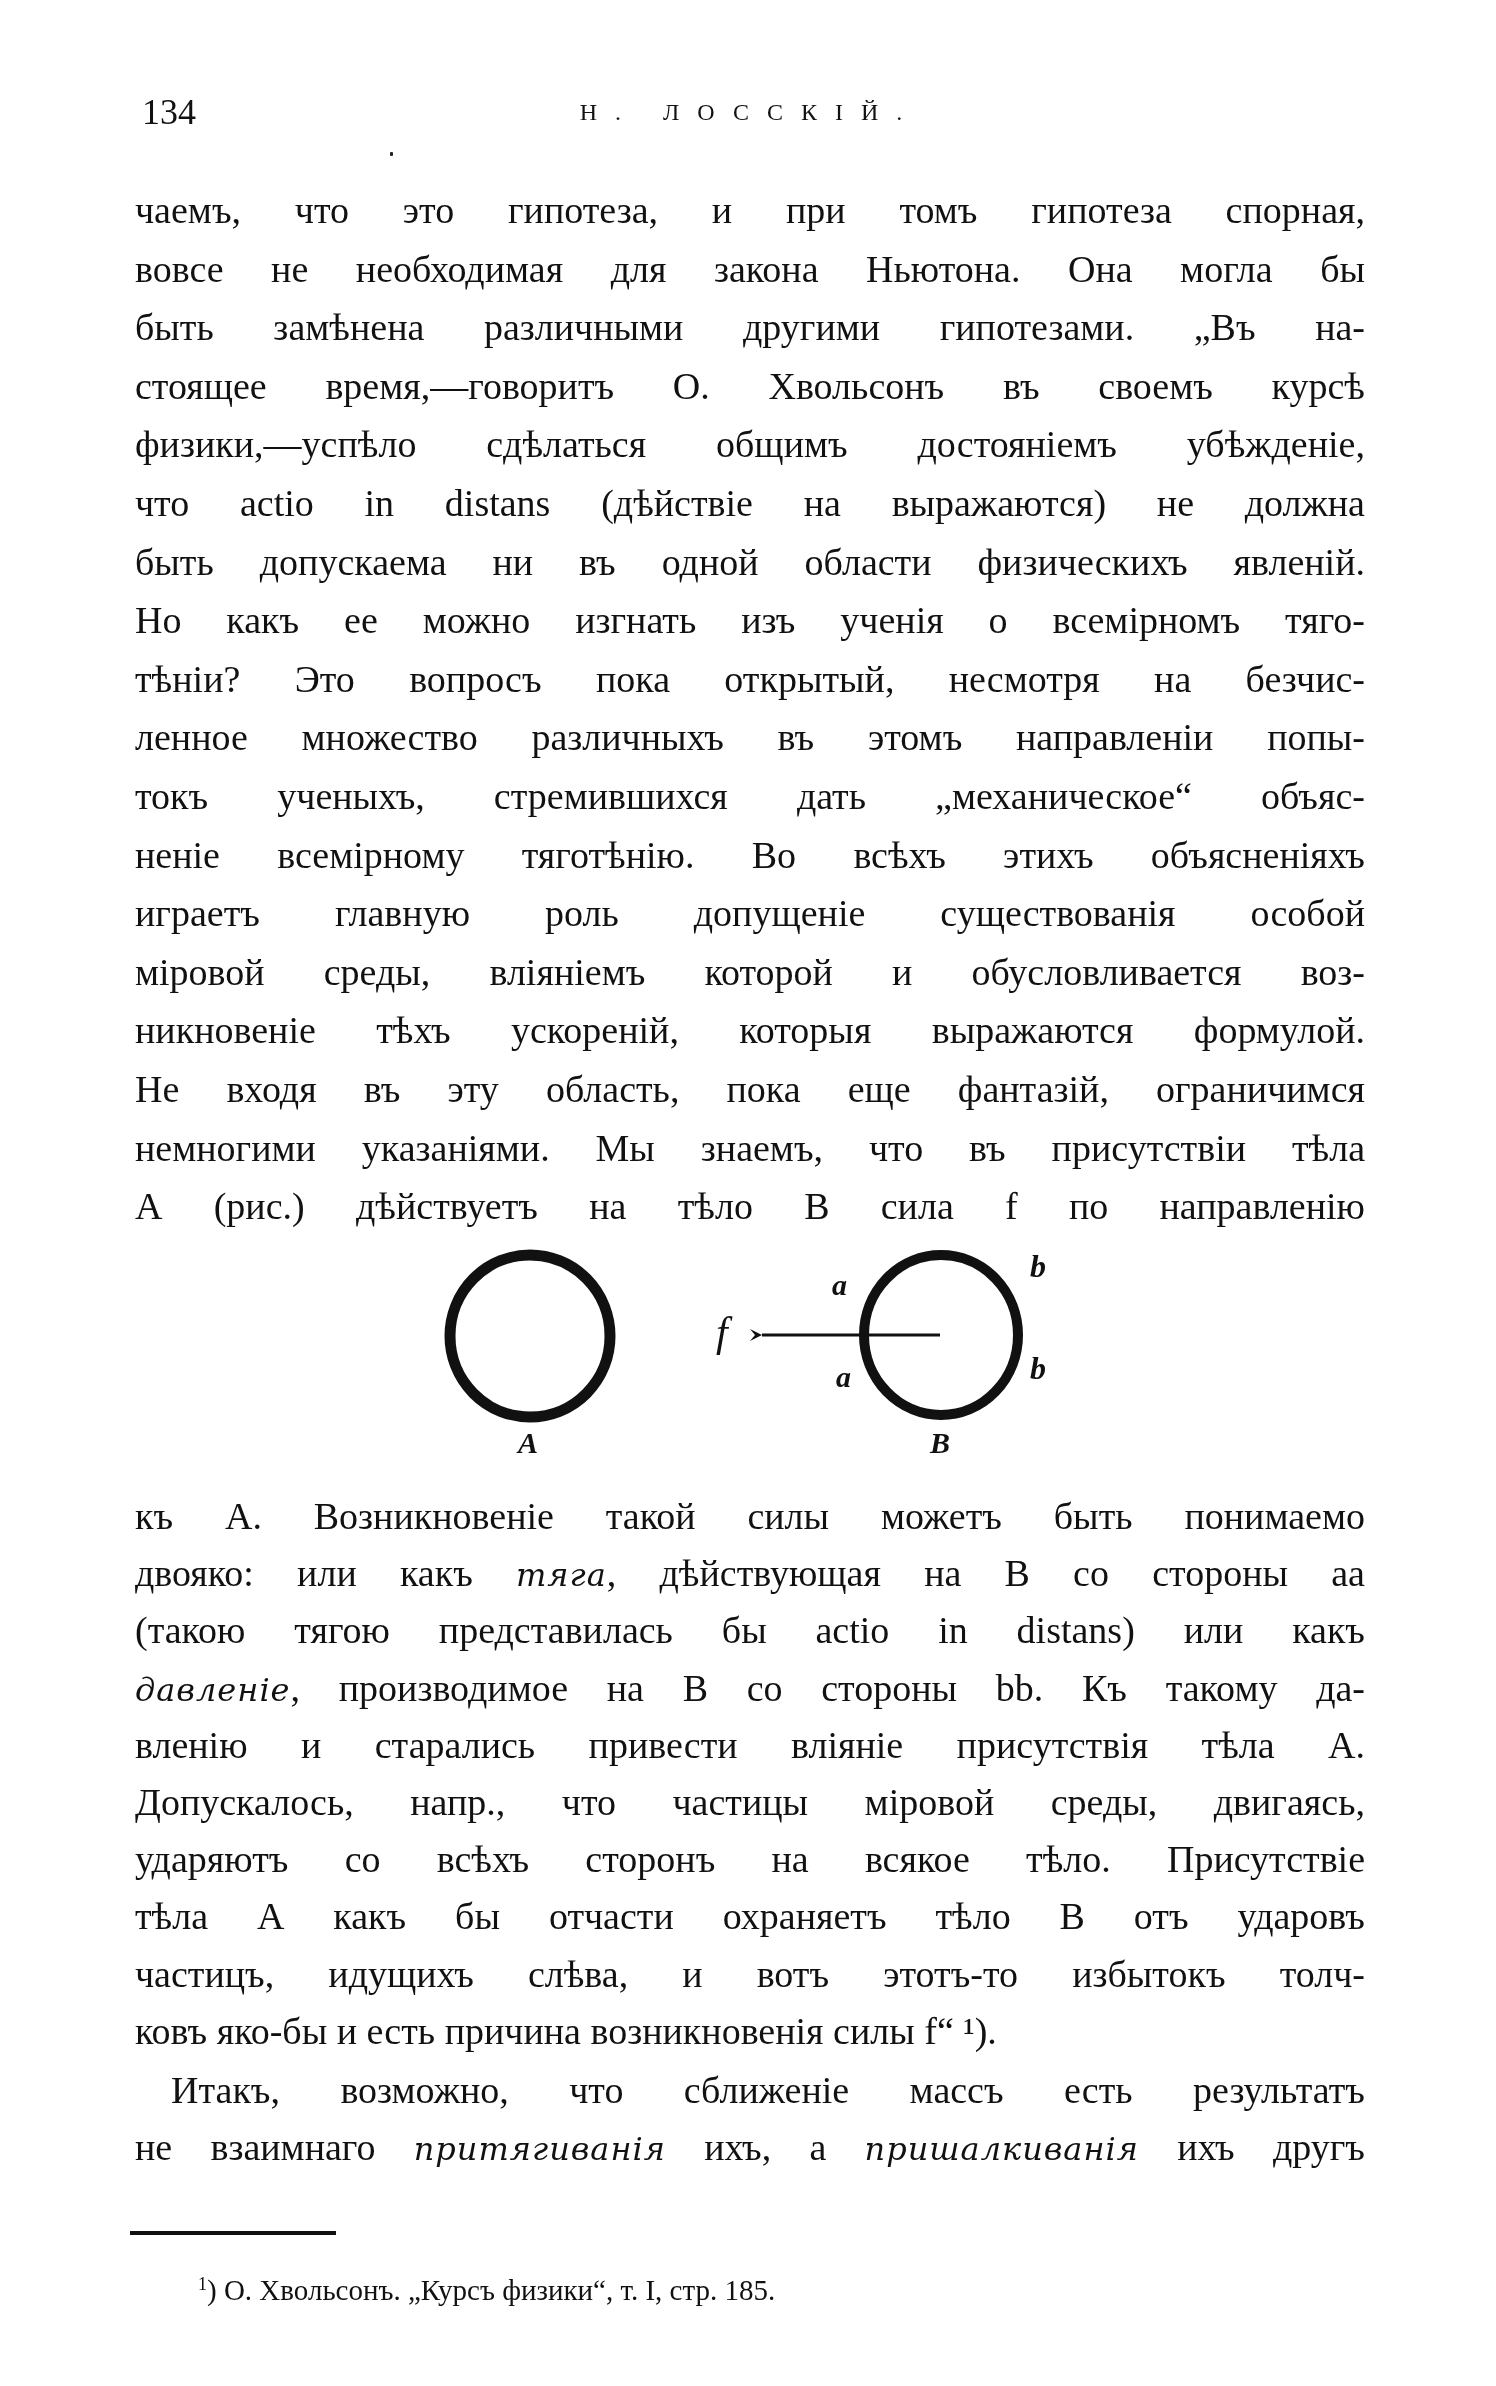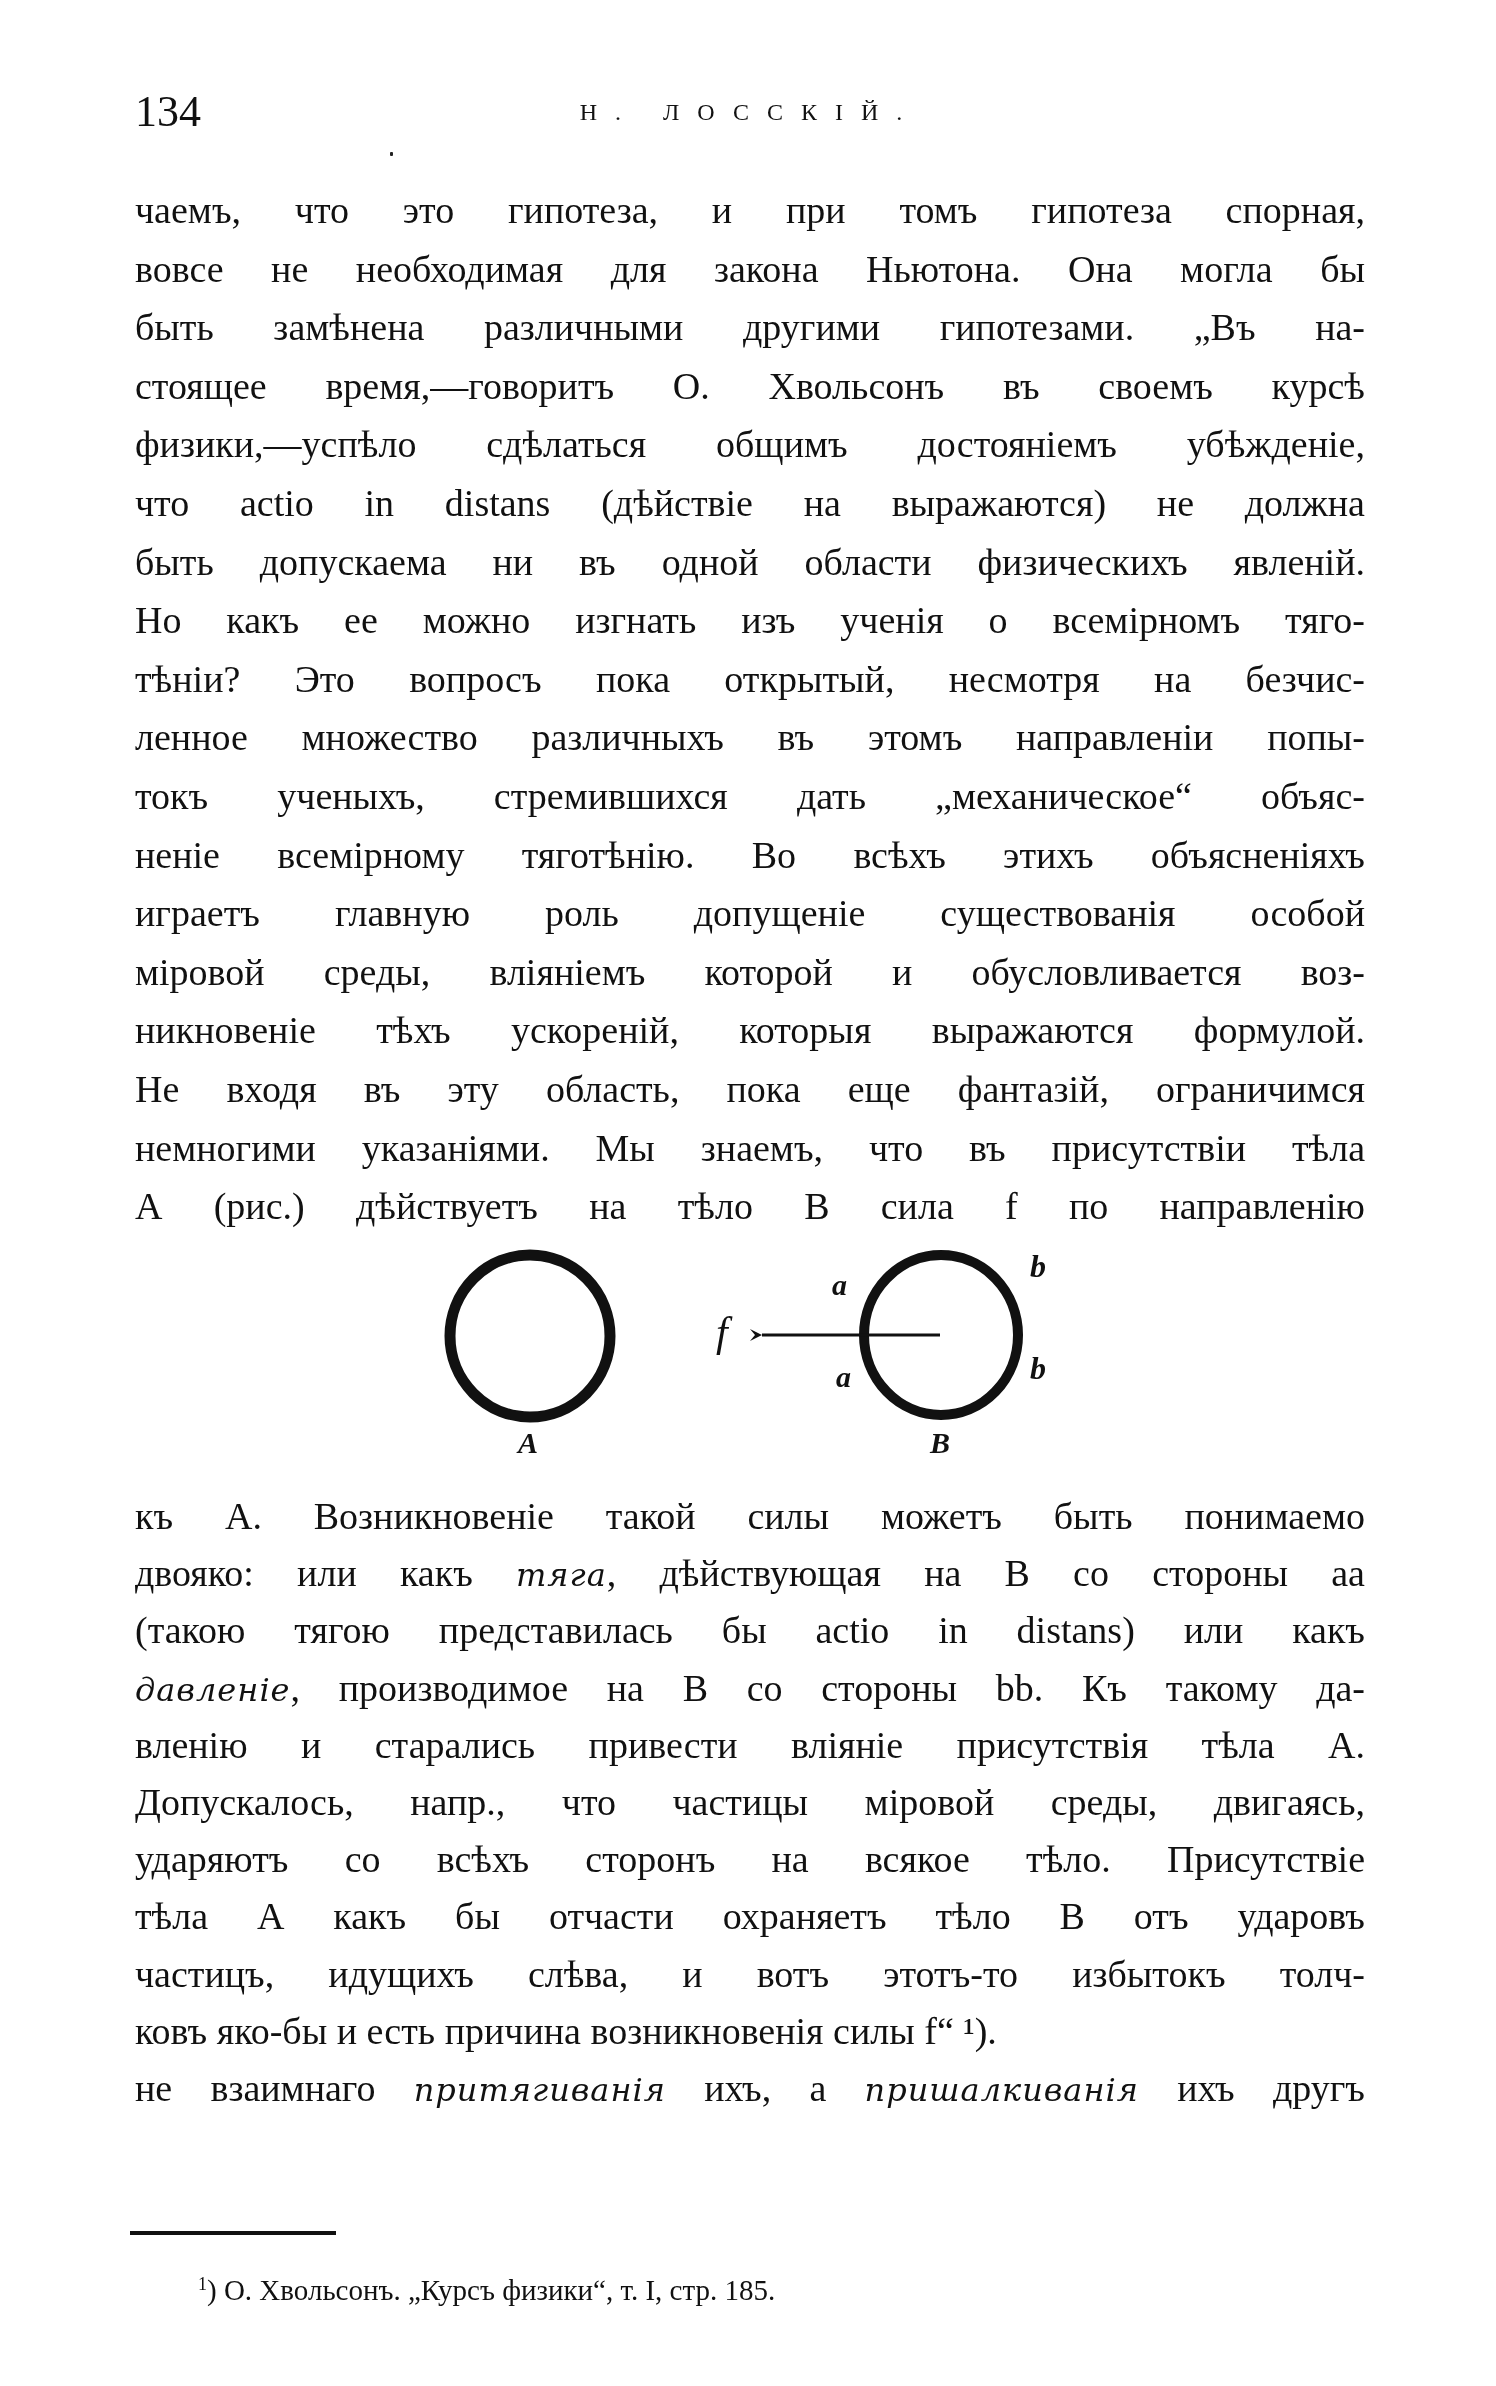--- a/index.html
+++ b/index.html
@@ -1,17 +1,17 @@
 <!DOCTYPE html>
 <html><head>
 <meta charset="utf-8">
 <style>
   html, body { margin: 0; padding: 0; background: #ffffff; }
   body { width: 1496px; height: 2386px; position: relative; overflow: hidden; color: #111; font-family: "Liberation Serif", "DejaVu Serif", serif; }
-  .page-number { position: absolute; left: 135px; top: 92px; font-size: 44px; line-height: 40px; text-align: right; }
+  .page-number { position: absolute; left: 142px; top: 92px; font-size: 36px; line-height: 40px; text-align: right; }
   .running-head { position: absolute; left: 560px; top: 92px; width: 380px; text-align: center; font-size: 24px; line-height: 40px; font-weight: normal; letter-spacing: 18px; }
   .speck { position: absolute; width: 3px; height: 4px; background: #222; border-radius: 1px; }
   .block { position: absolute; left: 135px; width: 1230px; font-size: 38px; }
   .line { height: 58.6px; line-height: 58.6px; white-space: nowrap; text-align: justify; text-align-last: justify; overflow: visible; }
   .block2 .line { height: 57.2px; line-height: 57.2px; }
   .line.last-short { text-align-last: left; }
   .line.indent { padding-left: 36px; }
   .it-script { font-style: italic; font-family: "DejaVu Serif", serif; font-size: 32px; letter-spacing: 1px; }
   .figure { position: absolute; left: 0; top: 1200px; width: 1496px; height: 280px; }
   .figure svg { position: absolute; left: 0; top: 0; }
@@ -74,19 +74,20 @@
     <div class="line">къ А. Возникновеніе такой силы можетъ быть понимаемо</div>
     <div class="line"><span>двояко: или какъ </span><span class="it-script">тяга</span><span>, дѣйствующая на В со стороны аа</span></div>
     <div class="line">(такою тягою представилась бы actio in distans) или какъ</div>
     <div class="line"><span class="it-script">давленіе</span><span>, производимое на В со стороны bb. Къ такому да-</span></div>
     <div class="line">вленію и старались привести вліяніе присутствія тѣла А.</div>
     <div class="line">Допускалось, напр., что частицы міровой среды, двигаясь,</div>
     <div class="line">ударяютъ со всѣхъ сторонъ на всякое тѣло. Присутствіе</div>
     <div class="line">тѣла А какъ бы отчасти охраняетъ тѣло В отъ ударовъ</div>
     <div class="line">частицъ, идущихъ слѣва, и вотъ этотъ-то избытокъ толч-</div>
     <div class="line last-short">ковъ яко-бы и есть причина возникновенія силы f“ ¹).</div>
+    <div class="line indent" style="margin-top:2px;">Итакъ, возможно, что сближеніе массъ есть результатъ</div>
     <div class="line"><span>не взаимнаго </span><span class="it-script">притягиванія</span><span> ихъ, а </span><span class="it-script">пришалкиванія</span><span> ихъ другъ</span></div>
   </div>
 
   <div class="footnote-rule"></div>
   <div class="footnote"><sup>1</sup><span>) О. Хвольсонъ. „Курсъ физики“, т. I, стр. 185.</span></div>
 
 </div>
 
 </body></html>

